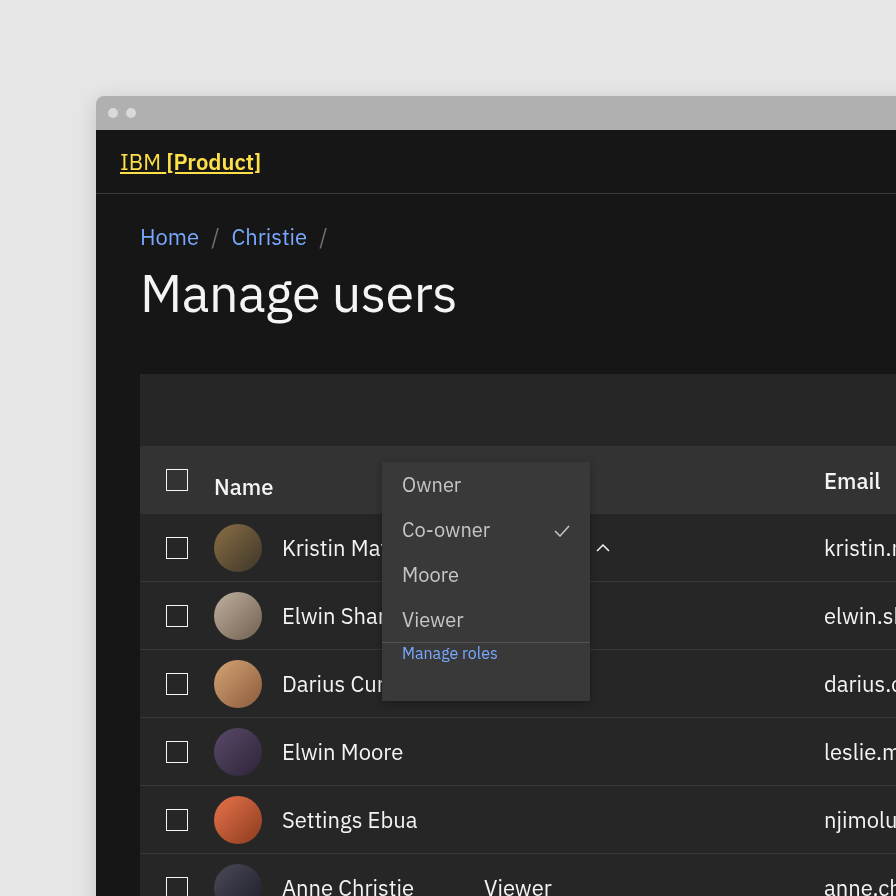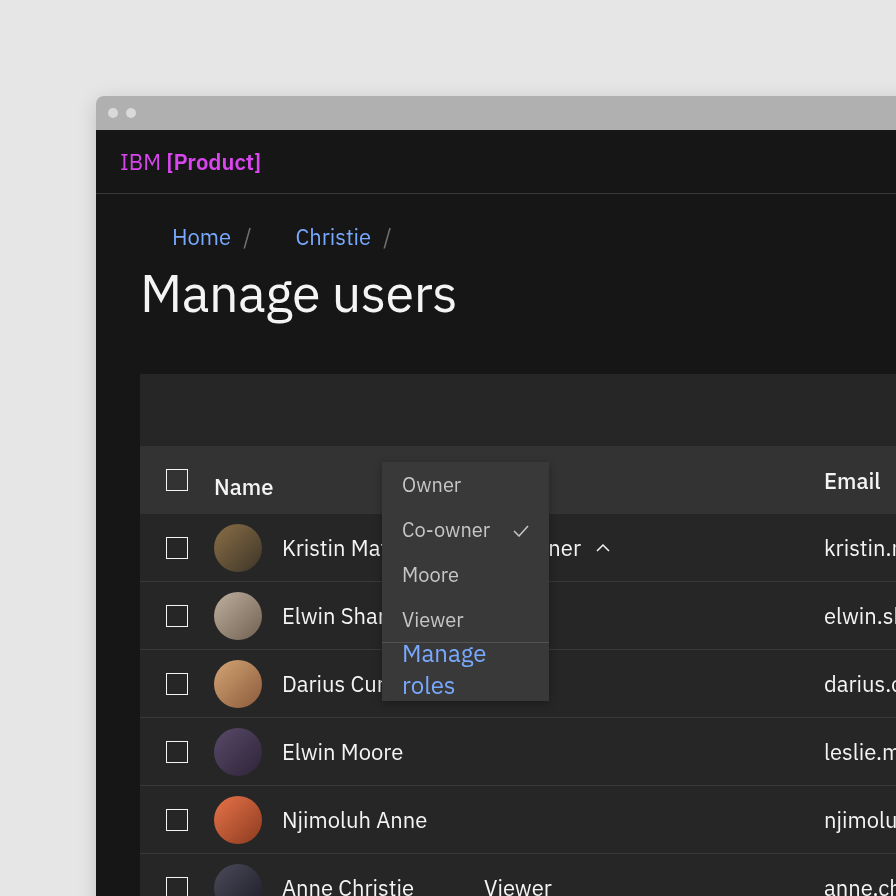--- a/index.html
+++ b/index.html
@@ -40,42 +40,42 @@
     }
     .header {
       background: #161616;
       height: 64px;
       display: flex;
       align-items: center;
       padding: 0 24px;
       border-bottom: 1px solid #393939;
     }
     .brand {
-      color: #d946ef;
+      color: #fde047;
       font-size: 22px;
       font-weight: 400;
+      text-decoration: underline;
     }
     .brand strong {
       font-weight: 600;
     }
     .content-header {
       background: #161616;
       padding: 28px 44px 48px 44px;
     }
     .breadcrumb {
       display: flex;
       align-items: center;
       gap: 12px;
       font-size: 22px;
       margin-bottom: 8px;
     }
     .breadcrumb a {
       color: #78a9ff;
       text-decoration: none;
-      margin-left: 32px;
     }
     .breadcrumb-sep {
       color: #6f6f6f;
     }
     .page-title {
       color: #f4f4f4;
       font-size: 52px;
       font-weight: 400;
       letter-spacing: -0.5px;
     }
@@ -157,21 +157,21 @@
     .chevron {
       width: 16px;
       height: 16px;
       display: inline-flex;
       align-items: center;
       justify-content: center;
     }
     .dropdown {
       position: absolute;
       background: #393939;
-      width: 167px;
+      width: 208px;
       top: 462px;
       left: 382px;
       z-index: 100;
       box-shadow: 0 2px 8px rgba(0,0,0,0.3);
     }
     .dropdown-item {
       height: 45px;
       display: flex;
       align-items: center;
       justify-content: space-between;
@@ -179,24 +179,24 @@
       color: #c6c6c6;
       font-size: 20px;
       cursor: pointer;
     }
     .dropdown-divider {
       border-top: 1px solid #525252;
     }
     .dropdown-link {
       height: 58px;
       display: flex;
-      align-items: flex-end;
+      align-items: flex-start;
       padding: 0 20px;
       color: #78a9ff;
-      font-size: 24px;
+      font-size: 16px;
       cursor: pointer;
     }
     .check-icon {
       color: #c6c6c6;
     }
     
     .av1 { background: linear-gradient(135deg, #8b6f47 0%, #3d3528 100%); }
     .av2 { background: linear-gradient(135deg, #c0b0a0 0%, #706050 100%); }
     .av3 { background: linear-gradient(135deg, #d4a574 0%, #8b5a3c 100%); }
     .av4 { background: linear-gradient(135deg, #5a4a6a 0%, #2d2438 100%); }
@@ -302,21 +302,21 @@
         </div>
         <div class="col-email">leslie.mo</div>
       </div>
 
       <div class="table-row">
         <div class="col-checkbox">
           <div class="checkbox"></div>
         </div>
         <div class="col-name">
           <div class="avatar av5"></div>
-          <span>Njimoluh Anne</span>
+          <span>Settings Ebua</span>
         </div>
         <div class="col-role">
           <span></span>
         </div>
         <div class="col-email">njimoluh</div>
       </div>
 
       <div class="table-row">
         <div class="col-checkbox">
           <div class="checkbox"></div>

